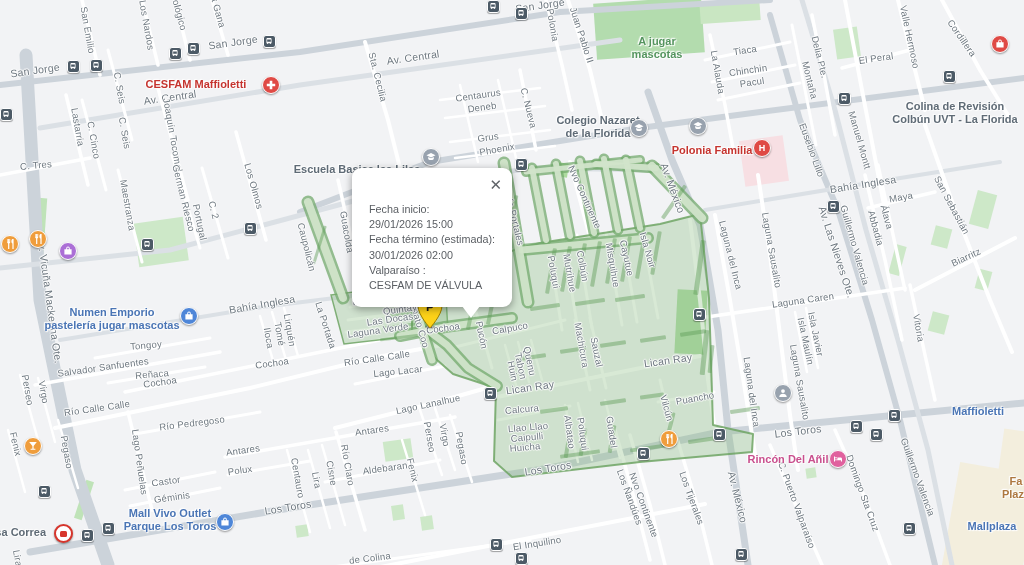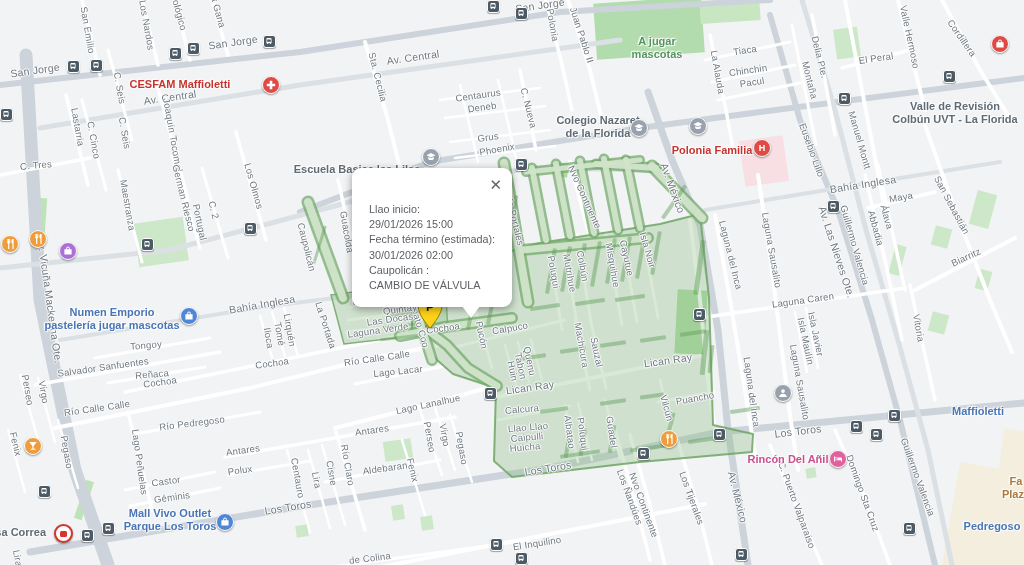--- a/index.html
+++ b/index.html
@@ -375,35 +375,35 @@
       <div class="lbl" style="left: 537px; top: 543px; font-size: 9.5px; transform: translate(-50%, -50%) rotate(-9deg);">El Inquilino</div>
       <div class="lbl" style="left: 370px; top: 558px; font-size: 9.5px; transform: translate(-50%, -50%) rotate(-7deg);">de Colina</div>
       <div class="lbl" style="left: 630px; top: 497px; font-size: 9.5px; transform: translate(-50%, -50%) rotate(70deg);">Los Ñandúes</div>
       <div class="lbl" style="left: 644px; top: 505px; font-size: 9.5px; transform: translate(-50%, -50%) rotate(70deg);">Nvo Continente</div>
       <div class="lbl" style="left: 692px; top: 498px; font-size: 9.5px; transform: translate(-50%, -50%) rotate(70deg);">Los Tijerales</div>
       <div class="lbl" style="left: 797px; top: 505px; font-size: 9.5px; transform: translate(-50%, -50%) rotate(70deg);">C. Puerto Valparaíso</div>
       <div class="lbl" style="left: 863px; top: 493px; font-size: 9.5px; transform: translate(-50%, -50%) rotate(70deg);">Domingo Sta Cruz</div>
       <div class="lbl" style="left: 918px; top: 477px; font-size: 9.5px; transform: translate(-50%, -50%) rotate(70deg);">Guillermo Valencia</div>
       <div class="lbl" style="left: 50px; top: 300px; font-size: 10.5px; transform: translate(-50%, -50%) rotate(82deg);">Av. Vicuña Mackenna Ote.</div>
       <div class="lbl" style="left: 18px; top: 558px; font-size: 9.5px; transform: translate(-50%, -50%) rotate(80deg);">Lira</div>
-      <div class="poilbl" style="left: 180px; top: 84px; color: rgb(197, 52, 47); transform: translate(-50%, -50%);">
+      <div class="poilbl" style="left: 196px; top: 84px; color: rgb(197, 52, 47); transform: translate(-50%, -50%);">
         <div>CESFAM Maffioletti</div>
       </div>
       <div class="poilbl" style="left: 357px; top: 169px; color: rgb(95, 107, 118); transform: translate(-50%, -50%);">
         <div>Escuela Basica las Lilas</div>
       </div>
       <div class="poilbl" style="left: 598px; top: 126px; color: rgb(95, 107, 118); transform: translate(-50%, -50%);">
         <div>Colegio Nazaret</div>
         <div>de la Florida</div>
       </div>
       <div class="poilbl" style="left: 712px; top: 150px; color: rgb(197, 52, 47); transform: translate(-50%, -50%);">
         <div>Polonia Familia</div>
       </div>
       <div class="poilbl" style="left: 955px; top: 112px; color: rgb(95, 107, 118); transform: translate(-50%, -50%);">
-        <div>Valle de Revisión</div>
+        <div>Colina de Revisión</div>
         <div>Colbún UVT - La Florida</div>
       </div>
       <div class="poilbl" style="left: 657px; top: 47px; color: rgb(84, 148, 94); transform: translate(-50%, -50%);">
         <div>A jugar</div>
         <div>mascotas</div>
       </div>
       <div class="poilbl" style="left: 112px; top: 318px; color: rgb(74, 117, 181); transform: translate(-50%, -50%);">
         <div>Numen Emporio</div>
         <div>pastelería jugar mascotas</div>
       </div>
@@ -414,21 +414,21 @@
       <div class="poilbl" style="left: 14px; top: 532px; color: rgb(95, 107, 118); transform: translate(-50%, -50%);">
         <div>Elisa Correa</div>
       </div>
       <div class="poilbl" style="left: 788px; top: 459px; color: rgb(201, 79, 142); transform: translate(-50%, -50%);">
         <div>Rincón Del Añil</div>
       </div>
       <div class="poilbl" style="left: 978px; top: 411px; color: rgb(74, 117, 181); transform: translate(-50%, -50%);">
         <div>Maffioletti</div>
       </div>
       <div class="poilbl" style="left: 992px; top: 526px; color: rgb(74, 117, 181); transform: translate(-50%, -50%);">
-        <div>Pedregoso</div>
+        <div>Mallplaza</div>
       </div>
       <div class="poilbl" style="left: 1016px; top: 487px; color: rgb(173, 120, 64); transform: translate(-50%, -50%);">
         <div>Fa</div>
         <div>Plaza</div>
       </div>
     </div>
   <div id="icons-layer">
       <div class="poi" style="left: 262px; top: 76px; background: rgb(223, 74, 69);">
         <svg width="12" height="12" viewBox="0 0 12 12">
           <path fill="#fff" d="M4.7 1.8h2.6v2.9h2.9v2.6H7.3v2.9H4.7V7.3H1.8V4.7h2.9z"></path>
@@ -656,22 +656,22 @@
 
   <div class="marker" id="marker-holder" style="left: 417px; top: 293px;"><svg width="26" height="36" viewBox="0 0 26 36">
         <ellipse cx="13" cy="34" rx="5" ry="1.8" fill="rgba(0,0,0,0.25)"></ellipse>
         <path d="M13 1C6.4 1 1 6.3 1 12.9 1 22 13 35 13 35s12-13 12-22.1C25 6.3 19.6 1 13 1z" fill="#fdd218" stroke="#9c7d00" stroke-width="1"></path>
         <text x="13" y="17.5" text-anchor="middle" font-size="12" font-weight="bold" fill="#1b1b1b" font-family="Liberation Sans,sans-serif">P</text>
       </svg></div>
 
   <div class="popup" id="popup" style="left:352px;top:168px;">
     <div class="close">✕</div>
     <div class="body">
-      <div>Llao inicio:</div>
+      <div>Fecha inicio:</div>
       <div>29/01/2026 15:00</div>
       <div>Fecha término (estimada):</div>
       <div>30/01/2026 02:00</div>
-      <div>Caupolicán :</div>
-      <div>CAMBIO DE VÁLVULA</div>
+      <div>Valparaíso :</div>
+      <div>CESFAM DE VÁLVULA</div>
     </div>
     <div class="tail"></div>
   </div>
 </div>
 
 </body></html>

